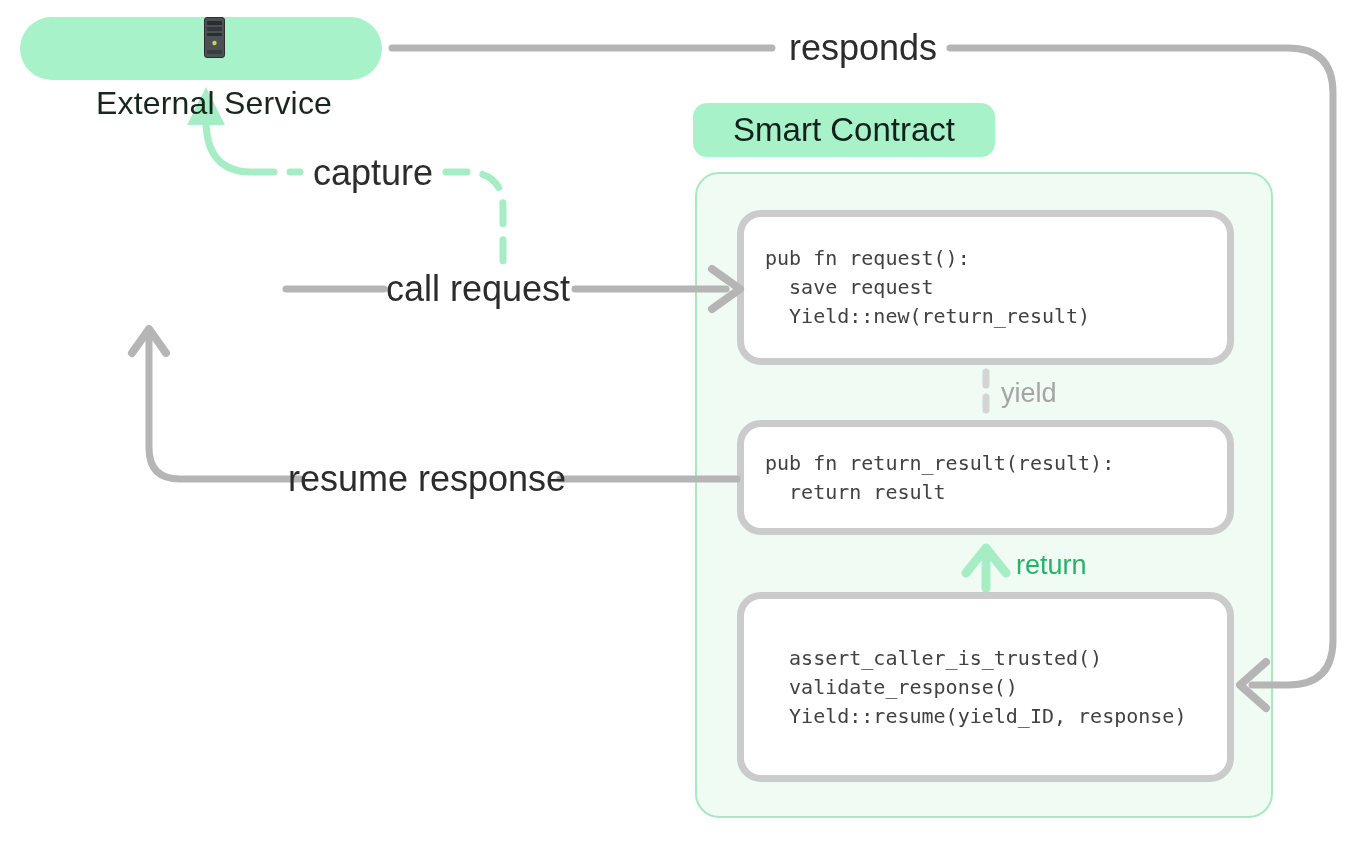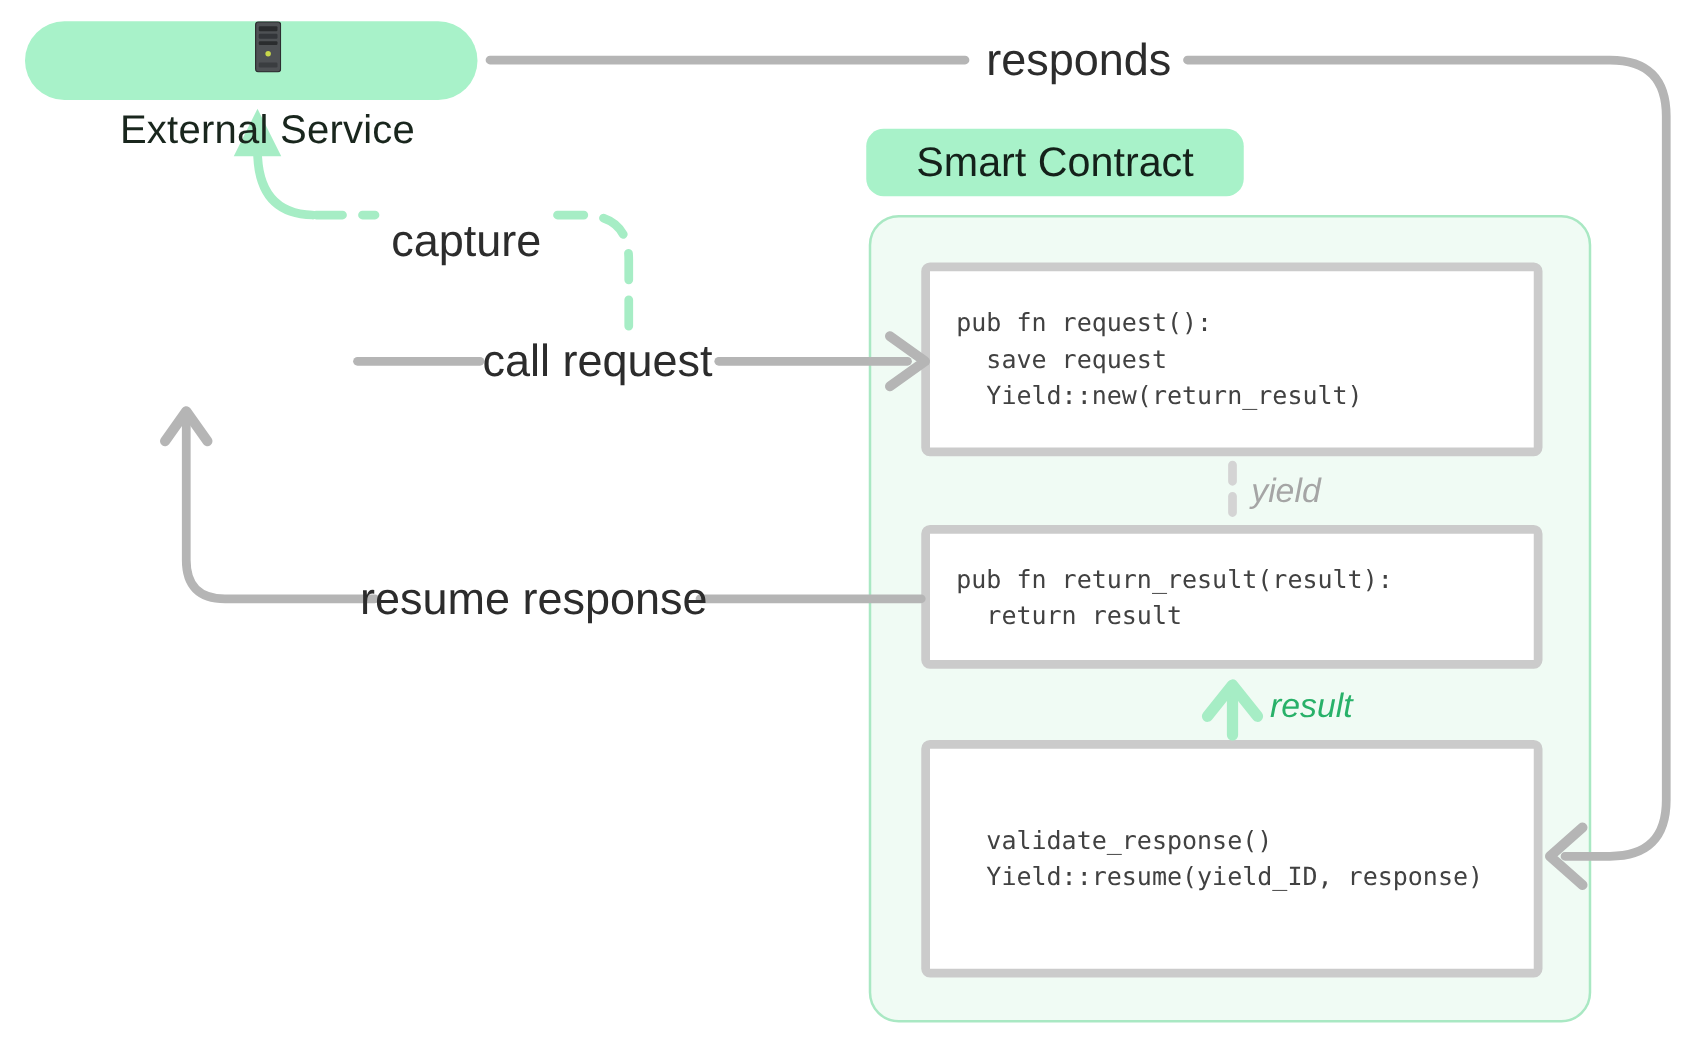--- a/index.html
+++ b/index.html
@@ -42,44 +42,44 @@
   }
   
   #sc-panel {
     position:absolute; left:695px; top:172px; width:578px; height:646px;
     background:#f0fbf4; border:2px solid #a9e8c3; border-radius:24px;
     z-index:1;
   }
   
   .code-box {
     position:absolute; left:737px; width:497px;
-    background:#ffffff; border:7px solid #cbcbcb; border-radius:7px;
+    background:#ffffff; border:7px solid #cbcbcb; border-radius:24px;
     display:flex; flex-direction:column; justify-content:center;
     padding-left:21px; z-index:2;
   }
   #fn-request      { top:210px; height:155px; }
   #fn-return-result{ top:420px; height:115px; }
   #fn-respond      { top:592px; height:190px; }
   .code-line {
     font-family:"DejaVu Sans Mono","Liberation Mono",monospace;
     font-size:20px; line-height:29px; color:#414141; white-space:pre;
   }
   
   .edge-label {
     position:absolute; transform:translate(-50%,-50%);
     font-size:36px; color:#2c2c2c; white-space:nowrap; z-index:7;
     font-weight:400;
   }
   #label-responds       { left:863px; top:48px;  }
   #label-call-request   { left:478px; top:289px; }
-  #label-capture        { left:373px; top:173px;margin-top:20px; }
+  #label-capture        { left:373px; top:173px; }
   #label-return-response{ left:427px; top:479px; }
   .side-label {
     position:absolute; transform:translateY(-50%);
-    white-space:nowrap; z-index:7;font-style:italic;
+    white-space:nowrap; z-index:7;
   }
   #label-yield  { left:1001px; top:393px; font-size:27px; color:#a5a5a5; }
   #label-resume { left:1016px; top:565px; font-size:27px; color:#28b169; font-weight:500; }
   
   .icon { display:inline-block; flex:none; }
 </style>
 </head>
 <body>
 
 <div id="stage">
@@ -139,24 +139,25 @@
     <div class="code-line">  save request</div>
     <div class="code-line">  Yield::new(return_result)</div>
   </div>
 
   <div id="fn-return-result" class="code-box">
     <div class="code-line">pub fn return_result(result):</div>
     <div class="code-line">  return result</div>
   </div>
 
   <div id="fn-respond" class="code-box">
+    <div class="code-line">  assert_caller_is_trusted()</div>
     <div class="code-line">  validate_response()</div>
     <div class="code-line">  Yield::resume(yield_ID, response)</div>
   </div>
 
   <div class="edge-label" id="label-responds">responds</div>
   <div class="edge-label" id="label-call-request">call request</div>
   <div class="edge-label" id="label-capture">capture</div>
   <div class="edge-label" id="label-return-response">resume response</div>
   <div class="side-label" id="label-yield">yield</div>
-  <div class="side-label" id="label-resume">result</div>
+  <div class="side-label" id="label-resume">return</div>
 
 </div>
 
 </body></html>

